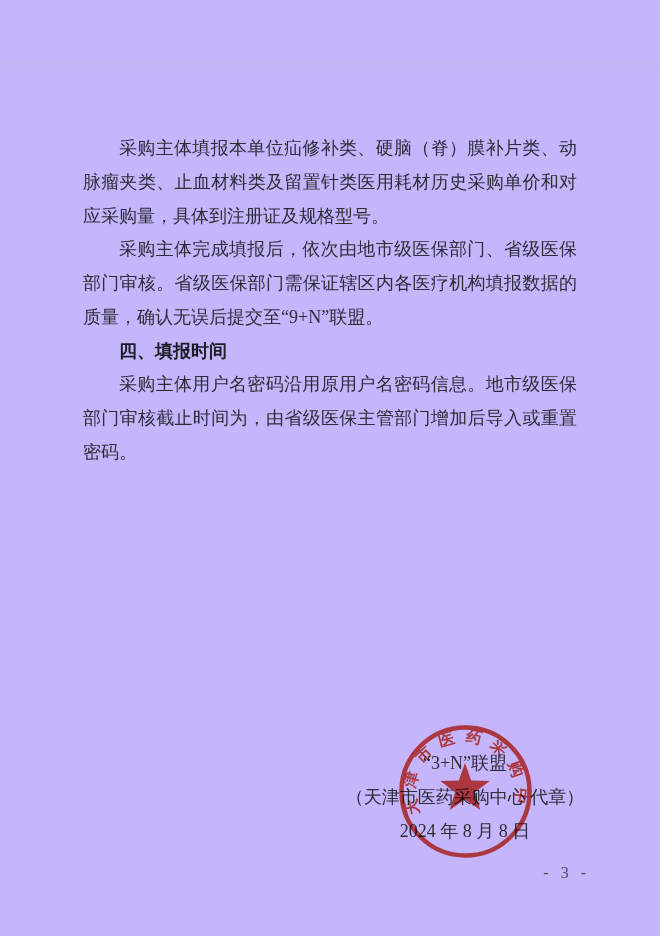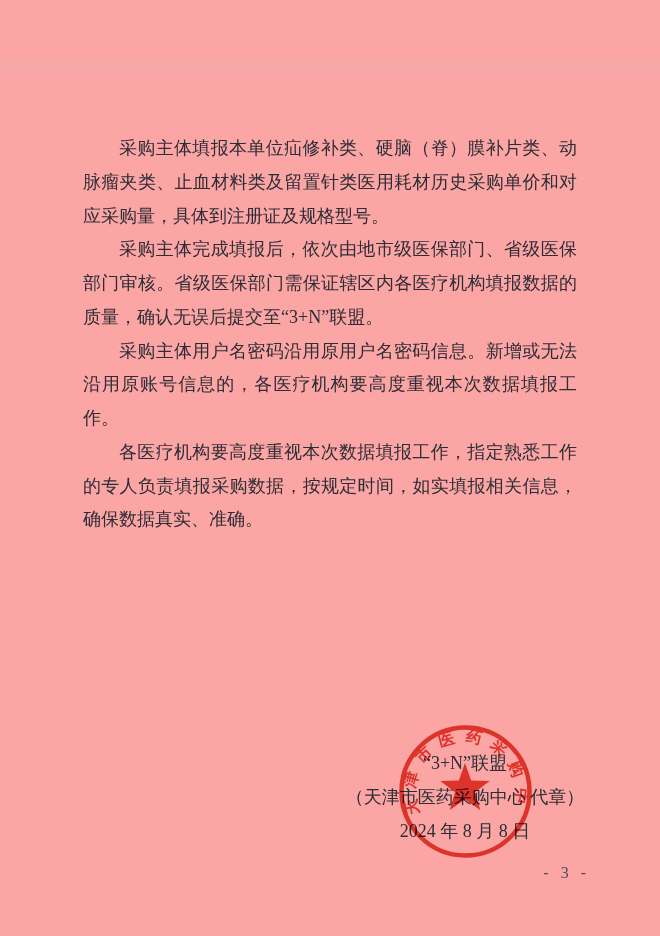--- a/index.html
+++ b/index.html
@@ -1,20 +1,20 @@
 <!DOCTYPE html>
 <html><head>
 <meta charset="utf-8">
 <style>
   html,body { margin:0; padding:0; background:#e8e8e6; }
   .page {
     position:relative;
     width:660px; height:936px;
     margin:0 auto;
-    background:#fca5a5;
+    background:#c4b5fd;
     font-family:"Liberation Serif","DejaVu Serif",serif;
     color:#2d2d36;
     overflow:hidden;
   }
   .content {
     position:absolute;
     left:83px; top:132px; width:494px;
     font-size:18px;
     line-height:33.75px;
     text-align:justify;
@@ -59,23 +59,23 @@
 </style>
 </head>
 <body>
 
 <div class="page">
 
   <div class="scan-noise"></div>
 
   <div class="content">
     <p class="body">采购主体填报本单位疝修补类、硬脑（脊）膜补片类、动脉瘤夹类、止血材料类及留置针类医用耗材历史采购单价和对应采购量，具体到注册证及规格型号。</p>
-    <p class="body">采购主体完成填报后，依次由地市级医保部门、省级医保部门审核。省级医保部门需保证辖区内各医疗机构填报数据的质量，确认无误后提交至“3+N”联盟。</p>
-    <p class="body">采购主体用户名密码沿用原用户名密码信息。新增或无法沿用原账号信息的，各医疗机构要高度重视本次数据填报工作。</p>
-    <p class="body">各医疗机构要高度重视本次数据填报工作，指定熟悉工作的专人负责填报采购数据，按规定时间，如实填报相关信息，确保数据真实、准确。</p>
+    <p class="body">采购主体完成填报后，依次由地市级医保部门、省级医保部门审核。省级医保部门需保证辖区内各医疗机构填报数据的质量，确认无误后提交至“9+N”联盟。</p>
+    <p class="heading">四、填报时间</p>
+    <p class="body">采购主体用户名密码沿用原用户名密码信息。地市级医保部门审核截止时间为，由省级医保主管部门增加后导入或重置密码。</p>
   </div>
 
   <div class="signature">
     <div>“3+N”联盟</div>
     <div>（天津市医药采购中心 代章）</div>
     <div>2024 年 8 月 8 日</div>
   </div>
 
   <svg class="stamp" viewBox="0 0 141 141" xmlns="http://www.w3.org/2000/svg">
     <circle cx="70.5" cy="70.5" r="64" fill="none" stroke="#dc3a2b" stroke-width="4.5"></circle>

